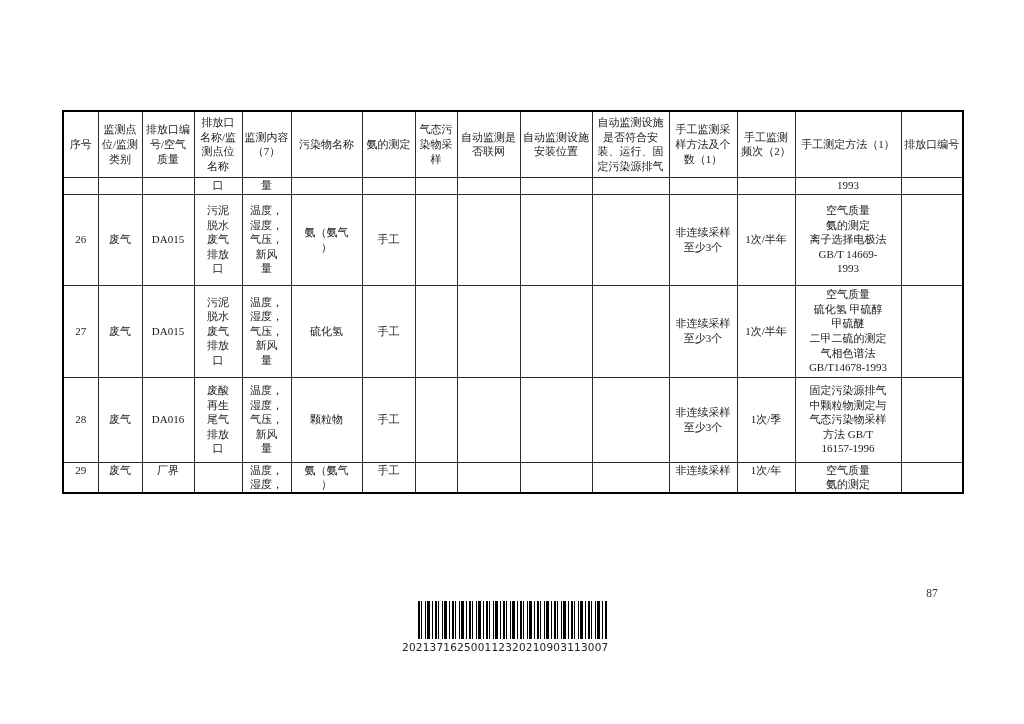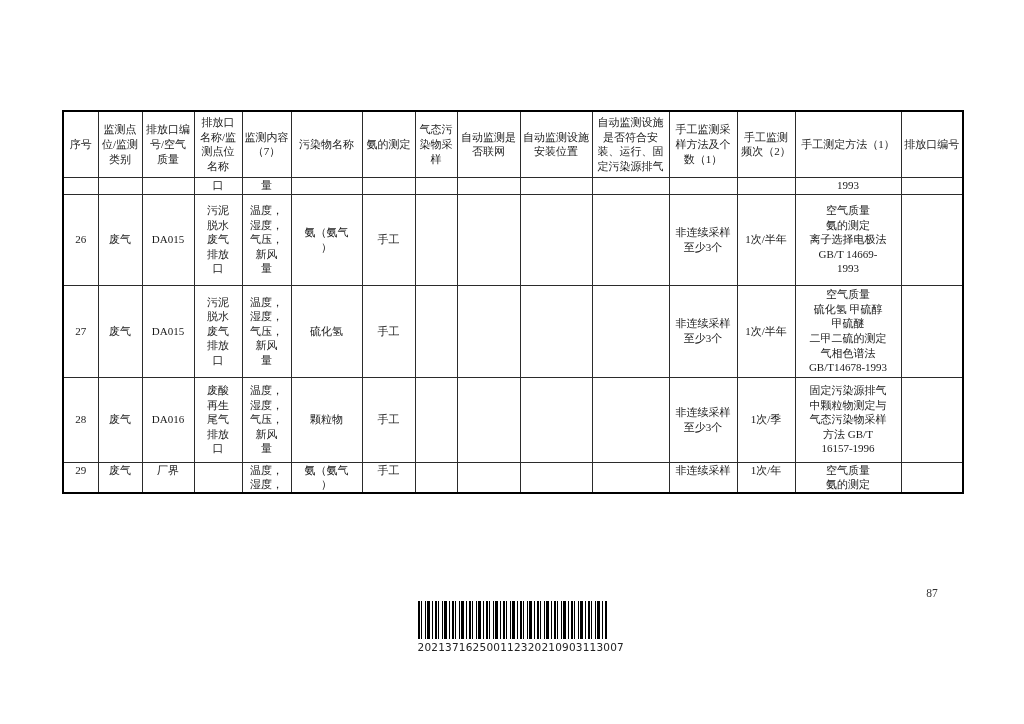--- a/index.html
+++ b/index.html
@@ -34,21 +34,21 @@
     background:
       repeating-linear-gradient(90deg,
         #000 0 2px, transparent 2px 3px,
         #000 3px 4px, transparent 4px 7px,
         #000 7px 8px, transparent 8px 9px,
         #000 9px 12px, transparent 12px 14px,
         #000 14px 15px, transparent 15px 17px);
     background-color:#fff;
   }
   .barcode-text{
-    position:absolute;left:402px;top:641px;width:222px;text-align:right;
+    position:absolute;left:402px;top:641px;width:222px;text-align:left;
     font-family:"DejaVu Sans","Liberation Sans",sans-serif;
     font-size:10.5px;letter-spacing:0.2px;color:#222;
   }
 </style>
 </head>
 <body>
 
 <div class="page">
 
   <table class="permit">

